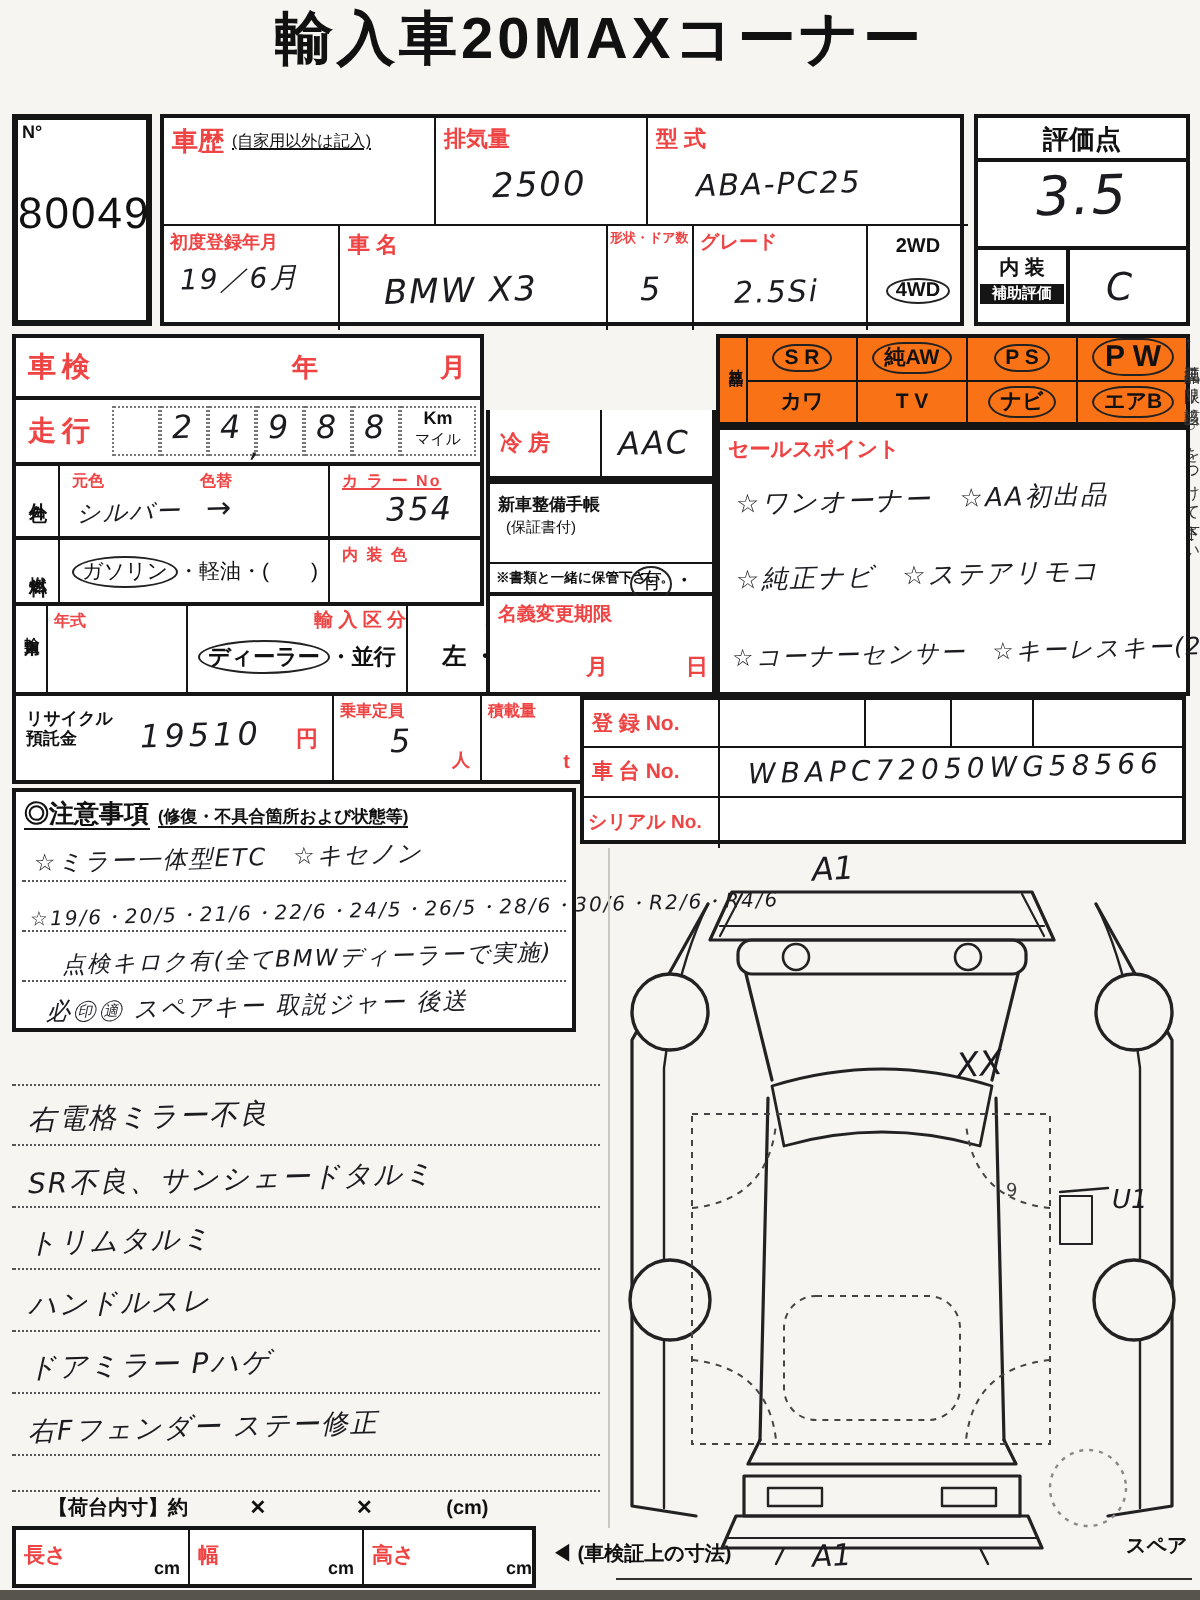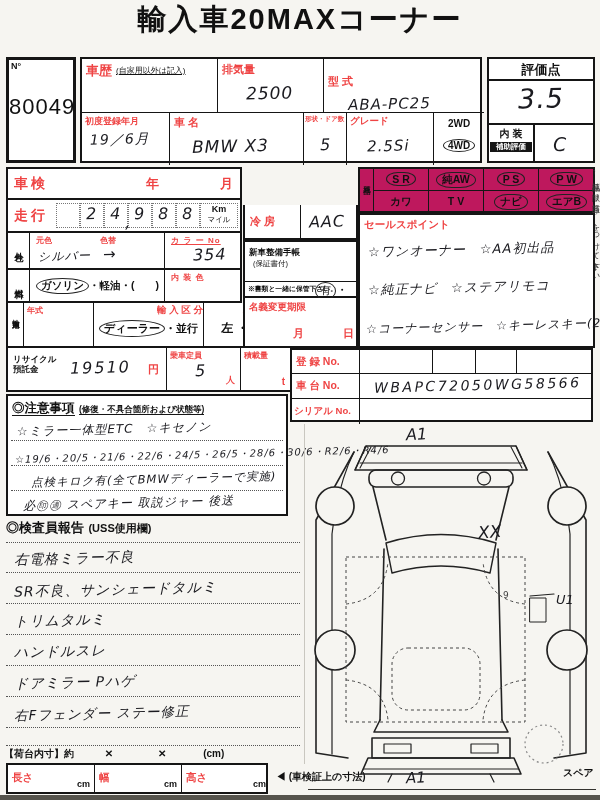--- a/index.html
+++ b/index.html
@@ -33,21 +33,21 @@
   <div class="bx" style="left:80px;top:57px;width:402px;height:106px;background:#fff;">
 
     <div class="cell" style="left:0;top:0;width:136px;height:53px;border-right:1.5px solid #151515;">
       <span class="lab" style="position:absolute;left:4px;top:3px;font-size:13px;">車歴</span>
       <span style="position:absolute;left:34px;top:6px;font-size:8px;text-decoration:underline;">(自家用以外は記入)</span>
     </div>
     <div class="cell" style="left:136px;top:0;width:106px;height:53px;border-right:1.5px solid #151515;">
       <span class="lab" style="position:absolute;left:4px;top:3px;font-size:11px;">排気量</span>
       <span class="hw" style="position:absolute;left:28px;top:24px;font-size:17px;">2500</span>
     </div>
-    <div class="cell" style="left:242px;top:12px;width:160px;height:53px;">
+    <div class="cell" style="left:242px;top:0;width:160px;height:53px;">
       <span class="lab" style="position:absolute;left:4px;top:3px;font-size:11px;">型 式</span>
       <span class="hw" style="position:absolute;left:24px;top:24px;font-size:15px;">ABA-PC25</span>
     </div>
 
     <div class="cell" style="left:0;top:53px;width:88px;height:53px;border-top:1.5px solid #151515;border-right:1.5px solid #151515;">
       <span class="lab" style="position:absolute;left:3px;top:2px;font-size:9px;">初度登録年月</span>
       <span class="hw" style="position:absolute;left:8px;top:18px;font-size:14px;">19／6月</span>
     </div>
     <div class="cell" style="left:88px;top:53px;width:134px;height:53px;border-top:1.5px solid #151515;border-right:1.5px solid #151515;">
       <span class="lab" style="position:absolute;left:4px;top:2px;font-size:11px;">車 名</span>
@@ -111,21 +111,21 @@
     <div class="cell" style="left:156px;top:0;width:80px;height:100%;border-left:1.5px solid #151515;">
       <span class="small lab" style="position:absolute;left:6px;top:2px;letter-spacing:1px;text-decoration:underline;">カ ラ ー No</span>
       <span class="hw" style="position:absolute;left:28px;top:12px;font-size:16px;">354</span>
     </div>
   </div>
 
   <div class="bx" style="left:6px;top:270px;width:236px;height:33px;border-top:none;background:#fff;">
     <div class="cell" style="left:0;top:0;width:22px;height:100%;border-right:1.5px solid #151515;text-align:center;">
       <span class="vstack" style="font-size:9px;margin-top:1px;">燃料</span>
     </div>
-    <span style="position:absolute;left:28px;top:8px;font-size:10.5px;font-weight:bold;">
+    <span style="position:absolute;left:28px;top:8px;font-size:10.5px;font-weight:normal;">
       <span class="oval">ガソリン</span><span>・軽油・(　　)</span>
     </span>
     <div class="cell" style="left:156px;top:0;width:80px;height:100%;border-left:1.5px solid #151515;">
       <span class="small lab" style="position:absolute;left:6px;top:2px;letter-spacing:1px;">内 装 色</span>
     </div>
   </div>
 
   <div class="bx" style="left:6px;top:303px;width:282px;height:45px;border-top:none;background:#fff;">
     <div class="cell" style="left:0;top:0;width:16px;height:100%;border-right:1.5px solid #151515;text-align:center;">
       <span class="vstack" style="font-size:7.5px;">輸入車用</span>
@@ -172,35 +172,31 @@
       <span style="font-size:12.5px;font-weight:bold;border-bottom:1.5px solid #151515;">◎注意事項</span>
       <span style="font-size:8.5px;font-weight:bold;border-bottom:1.5px solid #151515;">(修復・不具合箇所および状態等)</span>
     </div>
     <div class="dotrule" style="position:absolute;left:3px;top:20px;width:272px;height:24px;"><span class="hw" style="font-size:12px;margin:5px 0 0 6px;">☆ミラー一体型ETC　☆キセノン</span></div>
     <div class="dotrule" style="position:absolute;left:3px;top:44px;width:272px;height:25px;"><span class="hw" style="font-size:10px;margin:8px 0 0 4px;">☆19/6・20/5・21/6・22/6・24/5・26/5・28/6・30/6・R2/6・R4/6</span></div>
     <div class="dotrule" style="position:absolute;left:3px;top:69px;width:272px;height:25px;"><span class="hw" style="font-size:11.5px;margin:7px 0 0 20px;">点検キロク有(全てBMWディーラーで実施)</span></div>
     <div style="position:absolute;left:3px;top:94px;width:272px;height:24px;"><span class="hw" style="font-size:12px;margin:5px 0 0 12px;">必㊞㊜ スペアキー 取説ジャー 後送</span></div>
   </div>
 
   <div class="abs" style="left:6px;top:518px;width:296px;height:228px;">
-    <div>
-      <span style="font-size:13px;font-weight:bold;">◎検査員報告</span>
-      <span style="font-size:11px;font-weight:bold;">(USS使用欄)</span>
-    </div>
     <div class="dotrule" style="position:absolute;left:0;top:18px;width:294px;height:6px;"></div>
     <div class="dotrule" style="position:absolute;left:0;top:24px;width:294px;height:30px;"><span class="hw" style="font-size:14px;margin:8px 0 0 8px;">右電格ミラー不良</span></div>
     <div class="dotrule" style="position:absolute;left:0;top:54px;width:294px;height:31px;"><span class="hw" style="font-size:14px;margin:9px 0 0 8px;">SR不良、サンシェードタルミ</span></div>
     <div class="dotrule" style="position:absolute;left:0;top:85px;width:294px;height:31px;"><span class="hw" style="font-size:14px;margin:9px 0 0 8px;">トリムタルミ</span></div>
     <div class="dotrule" style="position:absolute;left:0;top:116px;width:294px;height:31px;"><span class="hw" style="font-size:14px;margin:9px 0 0 8px;">ハンドルスレ</span></div>
     <div class="dotrule" style="position:absolute;left:0;top:147px;width:294px;height:31px;"><span class="hw" style="font-size:14px;margin:9px 0 0 8px;">ドアミラー Pハゲ</span></div>
     <div class="dotrule" style="position:absolute;left:0;top:178px;width:294px;height:31px;"><span class="hw" style="font-size:13.5px;margin:9px 0 0 8px;">右Fフェンダー ステー修正</span></div>
     <div class="dotrule" style="position:absolute;left:0;top:209px;width:294px;height:18px;"></div>
   </div>
 
-  <div class="abs" style="left:4px;top:747px;font-size:10px;font-weight:bold;">
+  <div class="abs" style="left:24px;top:747px;font-size:10px;font-weight:bold;">
     <span>【荷台内寸】約</span>
     <span style="margin-left:28px;">✕</span>
     <span style="margin-left:42px;">✕</span>
     <span style="margin-left:34px;">(cm)</span>
   </div>
 
   <div class="bx" style="left:6px;top:763px;width:262px;height:31px;background:#fff;">
     <div class="cell" style="left:0;top:0;width:87px;height:100%;border-right:1.5px solid #151515;">
       <span class="lab" style="position:absolute;left:4px;top:6px;font-size:10.5px;">長さ</span>
       <span style="position:absolute;right:4px;bottom:3px;font-size:9px;font-weight:bold;">cm</span>
@@ -220,29 +216,29 @@
     <span class="lab" style="position:absolute;left:5px;top:4px;font-size:11px;">シフト</span>
     <span class="hw" style="position:absolute;left:58px;top:8px;font-size:17px;">FAT</span>
   </div>
   <div class="bx" style="left:243px;top:205px;width:115px;height:35px;border-top:none;background:#fff;">
     <div class="cell" style="left:0;top:0;width:56px;height:100%;border-right:1.5px solid #151515;">
       <span class="lab" style="position:absolute;left:5px;top:9px;font-size:11px;">冷 房</span>
     </div>
     <span class="hw" style="position:absolute;left:64px;top:7px;font-size:16px;">AAC</span>
   </div>
 
-  <div class="bx" style="left:358px;top:167px;width:237px;height:46px;background:#be185d;">
+  <div class="bx" style="left:358px;top:167px;width:237px;height:46px;background:#f97316;">
     <div class="cell" style="left:0;top:0;width:14px;height:100%;border-right:1.5px solid #151515;text-align:center;">
       <span class="vstack" style="font-size:7px;">純正品</span>
     </div>
 
     <div class="cell" style="left:14px;top:0;width:55px;height:22px;border-right:1px solid #151515;border-bottom:1px solid #151515;text-align:center;"><span class="optcirc" style="font-size:10.5px;font-weight:bold;">S R</span></div>
     <div class="cell" style="left:69px;top:0;width:55px;height:22px;border-right:1px solid #151515;border-bottom:1px solid #151515;text-align:center;"><span class="optcirc" style="font-size:10.5px;font-weight:bold;">純AW</span></div>
     <div class="cell" style="left:124px;top:0;width:55px;height:22px;border-right:1px solid #151515;border-bottom:1px solid #151515;text-align:center;"><span class="optcirc" style="font-size:10.5px;font-weight:bold;">P S</span></div>
-    <div class="cell" style="left:179px;top:0;width:55px;height:22px;border-bottom:1px solid #151515;text-align:center;"><span class="optcirc" style="font-size:11px;font-weight:bold;">P W</span></div>
+    <div class="cell" style="left:179px;top:0;width:55px;height:22px;border-bottom:1px solid #151515;text-align:center;"><span class="optcirc" style="font-size:15px;font-weight:bold;">P W</span></div>
 
     <div class="cell" style="left:14px;top:22px;width:55px;height:21px;border-right:1px solid #151515;text-align:center;"><span style="font-size:10.5px;font-weight:bold;">カワ</span></div>
     <div class="cell" style="left:69px;top:22px;width:55px;height:21px;border-right:1px solid #151515;text-align:center;"><span style="font-size:10.5px;font-weight:bold;">T V</span></div>
     <div class="cell" style="left:124px;top:22px;width:55px;height:21px;border-right:1px solid #151515;text-align:center;"><span class="optcirc" style="font-size:10.5px;font-weight:bold;">ナビ</span></div>
     <div class="cell" style="left:179px;top:22px;width:55px;height:21px;text-align:center;"><span class="optcirc" style="font-size:10.5px;font-weight:bold;">エアB</span></div>
   </div>
 
   <div class="abs" style="left:589px;top:168px;height:190px;writing-mode:vertical-rl;font-size:8px;color:#333;letter-spacing:0.5px;">←純正品に限り該当に○をつけて下さい</div>
 
   <div class="bx" style="left:243px;top:240px;width:115px;height:58px;background:#fff;">

